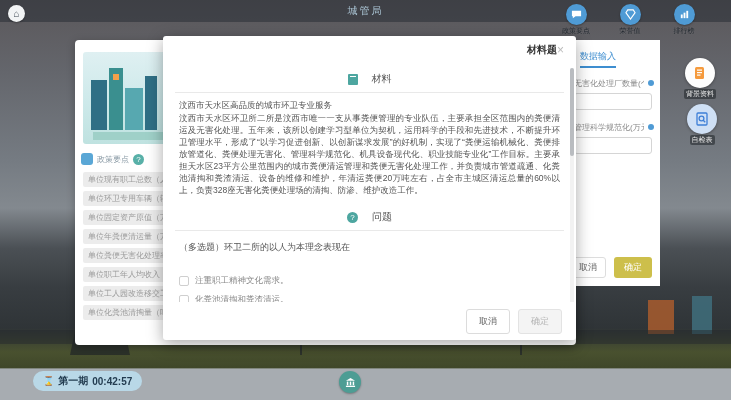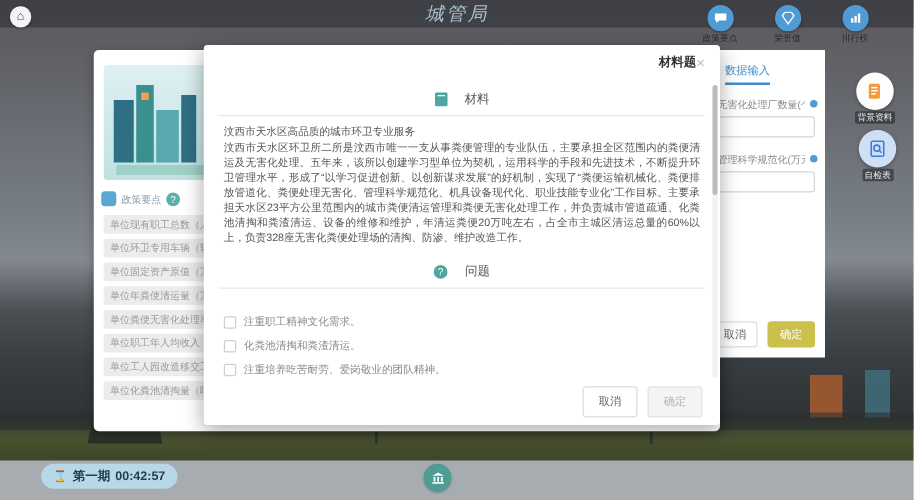--- a/index.html
+++ b/index.html
@@ -11,21 +11,21 @@
       #5a575a 0%, #64666c 18%, #757b82 40%, #83898f 52%,
       #4b5055 62%, #383d41 72%, #2f3437 82%,
       #49512f 88%, #3f4729 92%, #a7acb1 92.2%, #a7acb1 100%); }
   .pole { position:absolute; width:2px; background:#26292c; opacity:.75; }
   .tower { position:absolute; background:#202427; opacity:.7; }
   .block { position:absolute; opacity:.85; }
 
   
   .titlebar { position:absolute; left:0; top:0; width:731px; height:22px;
       background:rgba(40,45,52,.55); display:flex; align-items:center; justify-content:center; }
-  .titlebar .title { color:#a9c3d2; font-size:15px; letter-spacing:2px;font-style:italic; }
+  .titlebar .title { color:#a9c3d2; font-size:10px; letter-spacing:2px; }
   .back-btn { position:absolute; left:8px; top:5px; width:17px; height:17px; border-radius:50%;
       background:#f2f4f5; display:flex; align-items:center; justify-content:center;
       color:#3a4550; font-size:10px; cursor:pointer; box-shadow:0 1px 2px rgba(0,0,0,.3); }
 
   
   .top-tools { position:absolute; right:28px; top:4px; display:flex; gap:16px; }
   .tool { display:flex; flex-direction:column; align-items:center; width:38px; }
   .tool .circ { width:21px; height:21px; border-radius:50%; background:#4f9bd5;
       display:flex; align-items:center; justify-content:center; box-shadow:0 1px 2px rgba(0,0,0,.35); }
   .tool .lbl { font-size:7px; color:#1d242b; margin-top:1px; text-shadow:0 0 2px rgba(255,255,255,.15); white-space:nowrap; }
@@ -233,20 +233,21 @@
     <hr class="hr">
     <div class="mat-title">汶西市天水区高品质的城市环卫专业服务</div>
     <div class="mat-body">汶西市天水区环卫所二所是汶西市唯一一支从事粪便管理的专业队伍，主要承担全区范围内的粪便清运及无害化处理。五年来，该所以创建学习型单位为契机，运用科学的手段和先进技术，不断提升环卫管理水平，形成了“以学习促进创新、以创新谋求发展”的好机制，实现了“粪便运输机械化、粪便排放管道化、粪便处理无害化、管理科学规范化、机具设备现代化、职业技能专业化”工作目标。主要承担天水区23平方公里范围内的城市粪便清运管理和粪便无害化处理工作，并负责城市管道疏通、化粪池清掏和粪渣清运、设备的维修和维护，年清运粪便20万吨左右，占全市主城区清运总量的60%以上，负责328座无害化粪便处理场的清掏、防渗、维护改造工作。</div>
 
     <div class="q-sec">
       <div class="sec-head">
         <span class="q-icon">?</span>
         <span class="txt">问题</span>
       </div>
       <hr class="hr">
+      <div class="q-text">（多选题）环卫二所的以人为本理念表现在</div>
       <div class="opts">
         <label class="opt">
           <span class="cb"></span>
           <span>注重职工精神文化需求。</span>
         </label>
         <label class="opt">
           <span class="cb"></span>
           <span>化粪池清掏和粪渣清运。</span>
         </label>
         <label class="opt">

